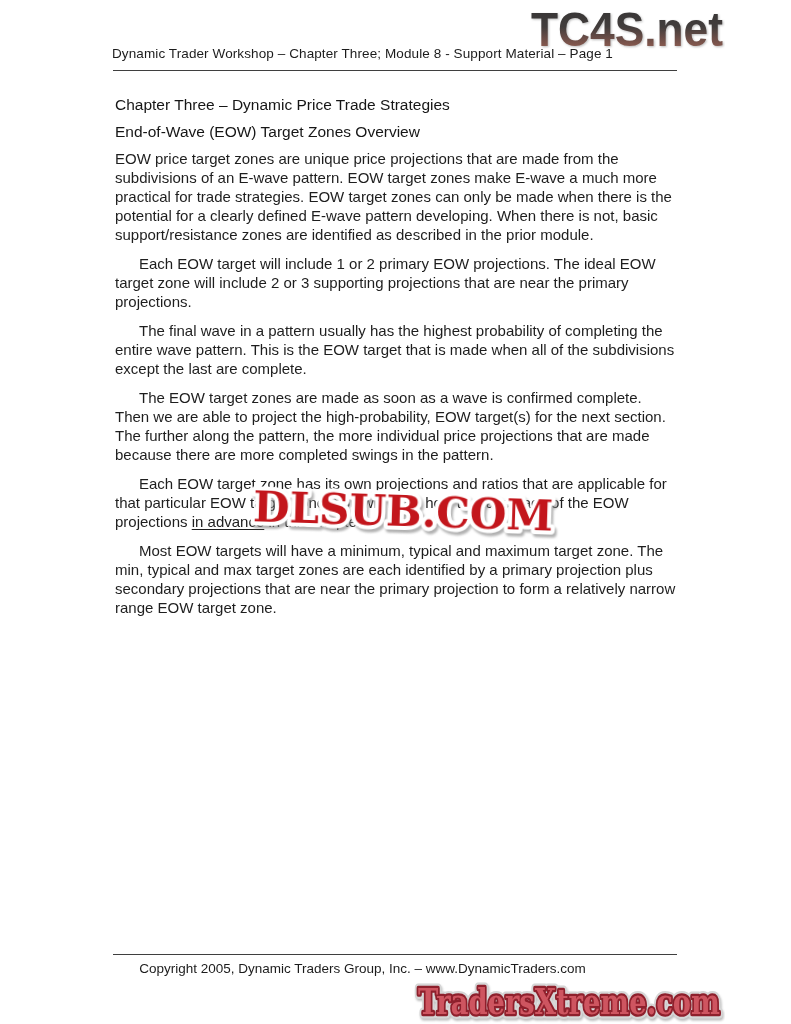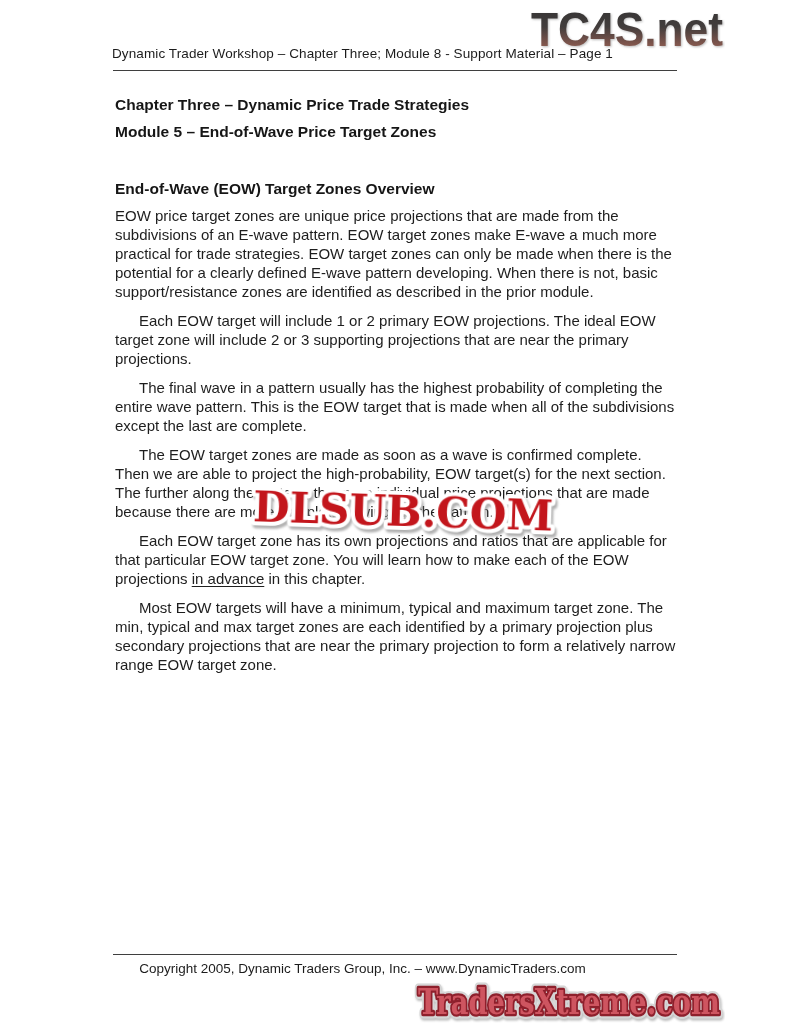--- a/index.html
+++ b/index.html
@@ -40,21 +40,21 @@
 
   
   .content {
     position: absolute;
     left: 115px;
     top: 96px;
     width: 563px;
   }
   .doc-heading {
     font-size: 15.5px;
-    font-weight: bold;
+    font-weight: normal;
     line-height: 17px;
     margin: 0 0 10px 0;
     color: #161616;
   }
   .doc-heading.module { margin-bottom: 40px; }
   .doc-heading.section { margin-bottom: 9px; }
   .content p {
     margin: 8px 0 10px 0;
     font-size: 15px;
     line-height: 19px;
@@ -116,21 +116,20 @@
       </defs>
       <text x="2" y="42" font-family="Liberation Sans, sans-serif" font-weight="bold" font-size="48" textLength="192" lengthAdjust="spacingAndGlyphs" fill="url(#tcgrad)">TC4S.net</text>
     </svg>
   </div>
 
   <div class="header-title">Dynamic Trader Workshop – Chapter Three; Module 8 - Support Material – Page 1</div>
   <div class="rule rule-top"></div>
 
   <div class="content">
     <div class="doc-heading">Chapter Three – Dynamic Price Trade Strategies</div>
-    <div class="doc-heading module">Module 5 – End-of-Wave Price Target Zones</div>
     <div class="doc-heading section">End-of-Wave (EOW) Target Zones Overview</div>
 
     <p>EOW price target zones are unique price projections that are made from the subdivisions of an E-wave pattern. EOW target zones make E-wave a much more practical for trade strategies. EOW target zones can only be made when there is the potential for a clearly defined E-wave pattern developing. When there is not, basic support/resistance zones are identified as described in the prior module.</p>
     <p class="indent">Each EOW target will include 1 or 2 primary EOW projections. The ideal EOW target zone will include 2 or 3 supporting projections that are near the primary projections.</p>
     <p class="indent">The final wave in a pattern usually has the highest probability of completing the entire wave pattern. This is the EOW target that is made when all of the subdivisions except the last are complete.</p>
     <p class="indent">The EOW target zones are made as soon as a wave is confirmed complete. Then we are able to project the high-probability, EOW target(s) for the next section. The further along the pattern, the more individual price projections that are made because there are more completed swings in the pattern.</p>
     <p class="indent"><span>Each EOW target zone has its own projections and ratios that are applicable for that particular EOW target zone. You will learn how to make each of the EOW projections </span><span class="u">in advance</span><span> in this chapter.</span></p>
     <p class="indent">Most EOW targets will have a minimum, typical and maximum target zone. The min, typical and max target zones are each identified by a primary projection plus secondary projections that are near the primary projection to form a relatively narrow range EOW target zone.</p>
   </div>
 

